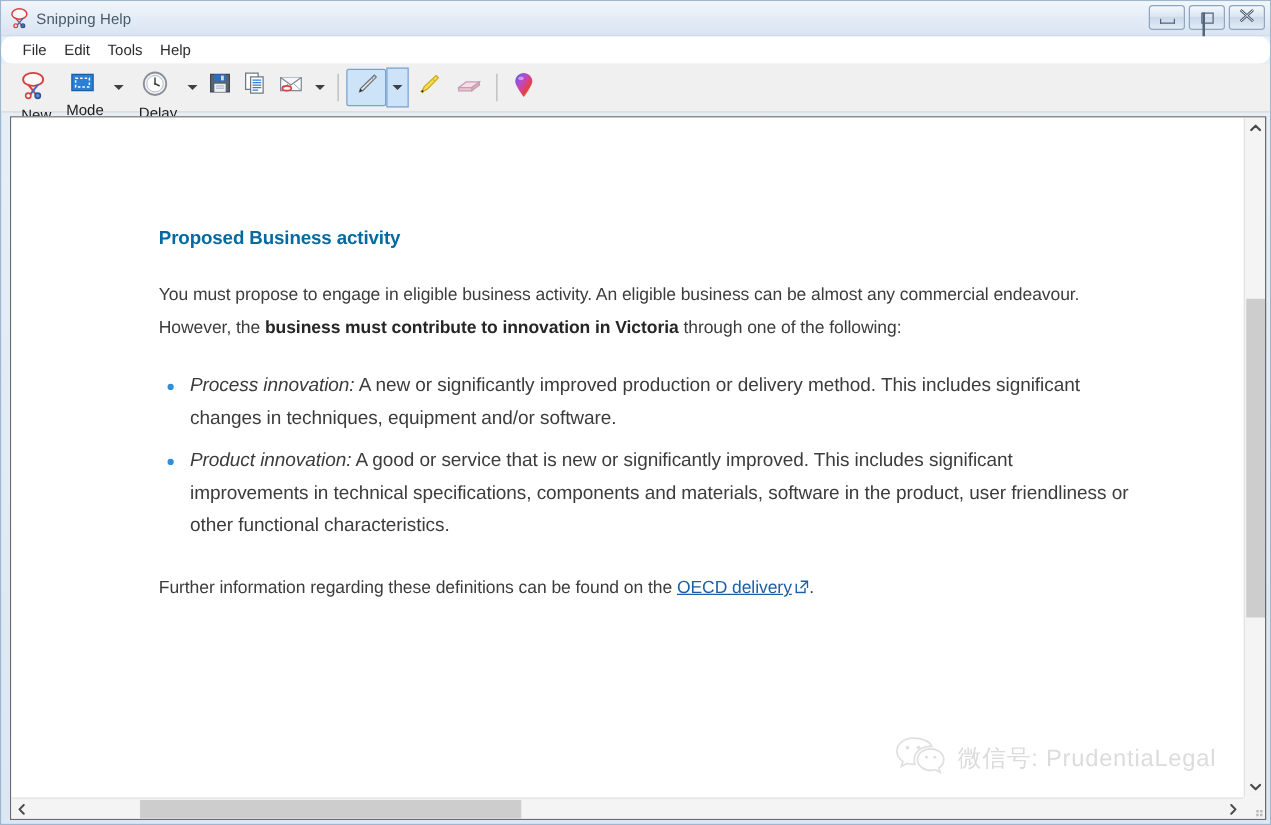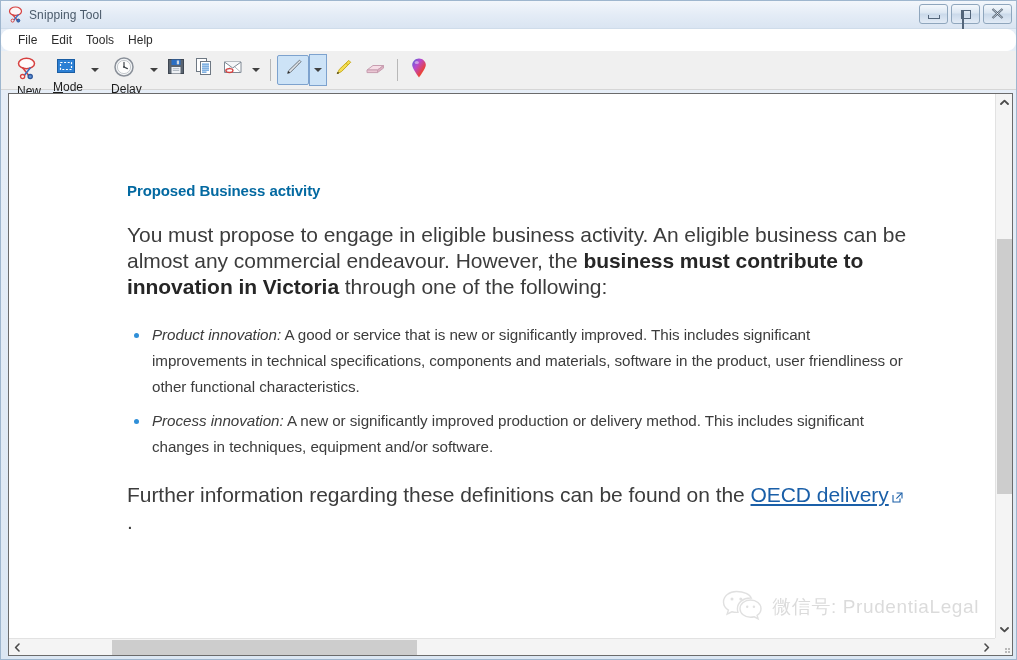--- a/index.html
+++ b/index.html
@@ -189,21 +189,21 @@
   }
   #doc-heading {
     font-size: 15px;
     font-weight: bold;
     color: #0369a1;
     letter-spacing: -0.1px;
     margin: 0 0 22px 0;
     line-height: 1.2;
   }
   .doc-p {
-    font-size: 21px;
+    font-size: 14px;
     color: #3c3c3c;
     line-height: 26px;
     margin: 0 0 22px 0;
     letter-spacing: -0.05px;
   }
   .doc-p b { color: #262626; font-weight: bold; }
   #doc-list {
     margin: 0 0 22px 0;
     padding: 0;
     list-style: none;
@@ -236,21 +236,21 @@
   }
   .ext-icon {
     display: inline-block;
     margin-left: 3px;
     vertical-align: -1px;
   }
 
   
   #watermark {
     position: absolute;
-    right: 16px;
+    right: 22px;
     bottom: 12px;
     display: flex;
     align-items: center;
     opacity: 0.30;
     pointer-events: none;
   }
   #watermark .wm-text {
     font-size: 19px;
     color: #8a8a8a;
     letter-spacing: 0.6px;
@@ -320,21 +320,21 @@
   <div id="title-bar">
     <span class="win-icon">
       <svg width="17" height="17" viewBox="0 0 17 17">
         <ellipse cx="8.5" cy="5.2" rx="6" ry="4.2" fill="#fdf6f6" stroke="#d6403f" stroke-width="1.2"></ellipse>
         <path d="M5.5 8.5 L10.5 14.5" stroke="#d6403f" stroke-width="1.2" fill="none"></path>
         <path d="M11.5 8.5 L6.5 14.5" stroke="#3a6fbf" stroke-width="1.2" fill="none"></path>
         <circle cx="5.6" cy="14.6" r="1.5" fill="#e8f0fb" stroke="#d6403f" stroke-width="1"></circle>
         <circle cx="11.3" cy="14.6" r="1.5" fill="#3a6fbf" stroke="#2d569a" stroke-width="1"></circle>
       </svg>
     </span>
-    <span class="title-text">Snipping Tool</span>
+    <span class="title-text">Snipping Help</span>
 
     <div class="win-buttons">
       <div class="win-btn">
         <span class="glyph min-glyph"></span>
       </div>
       <div class="win-btn">
         <span class="glyph max-glyph">
           <span class="max-glyph-in"></span>
         </span>
       </div>
@@ -493,22 +493,22 @@
 
     <div id="canvas">
 
       <div id="doc">
 
         <h1 id="doc-heading">Proposed Business activity</h1>
 
         <p class="doc-p"><span>You must propose to engage in eligible business activity. An eligible business can be almost any commercial endeavour. However, the </span><b>business must contribute to innovation in Victoria</b><span> through one of the following:</span></p>
 
         <ul id="doc-list">
+          <li><i>Process innovation:</i><span> A new or significantly improved production or delivery method. This includes significant changes in techniques, equipment and/or software.</span></li>
           <li><i>Product innovation:</i><span> A good or service that is new or significantly improved. This includes significant improvements in technical specifications, components and materials, software in the product, user friendliness or other functional characteristics.</span></li>
-          <li><i>Process innovation:</i><span> A new or significantly improved production or delivery method. This includes significant changes in techniques, equipment and/or software.</span></li>
         </ul>
 
         <p class="doc-p"><span>Further information regarding these definitions can be found on the </span><a class="doc-link"><span>OECD delivery</span></a><span class="ext-icon"><svg width="11" height="11" viewBox="0 0 11 11">
                 <path d="M1 3 L1 10 L8 10 L8 6.4" fill="none" stroke="#1a5fa8" stroke-width="1.1"></path>
                 <path d="M4.6 1 L10 1 L10 6.4" fill="none" stroke="#1a5fa8" stroke-width="1.1"></path>
                 <path d="M4.4 6.6 L9.8 1.2" fill="none" stroke="#1a5fa8" stroke-width="1.1"></path>
               </svg></span><span>.</span></p>
 
       </div>
 

